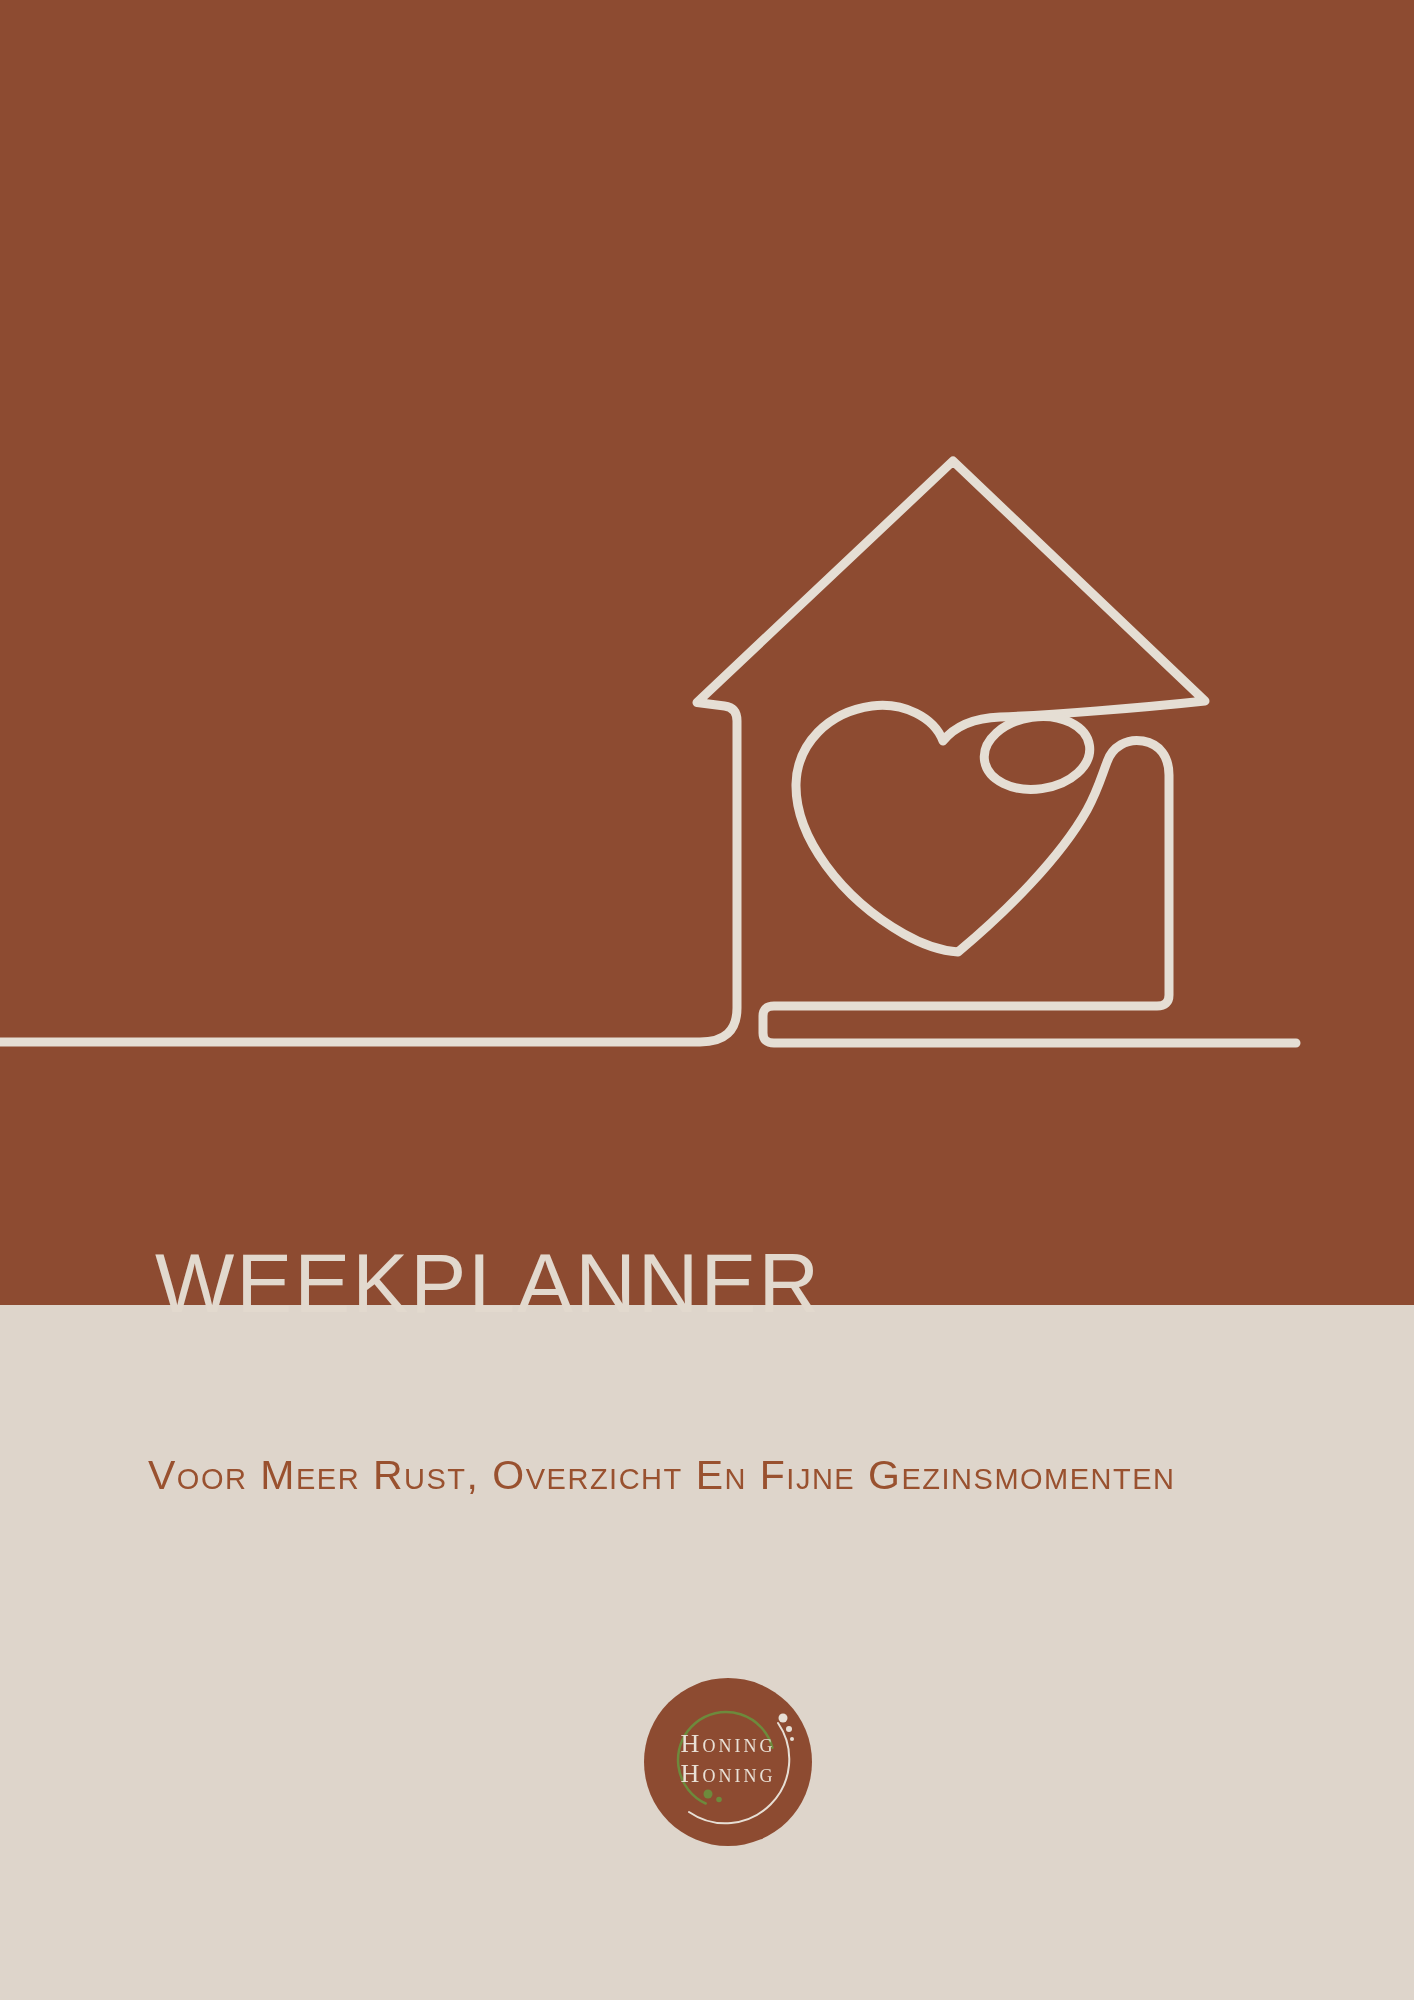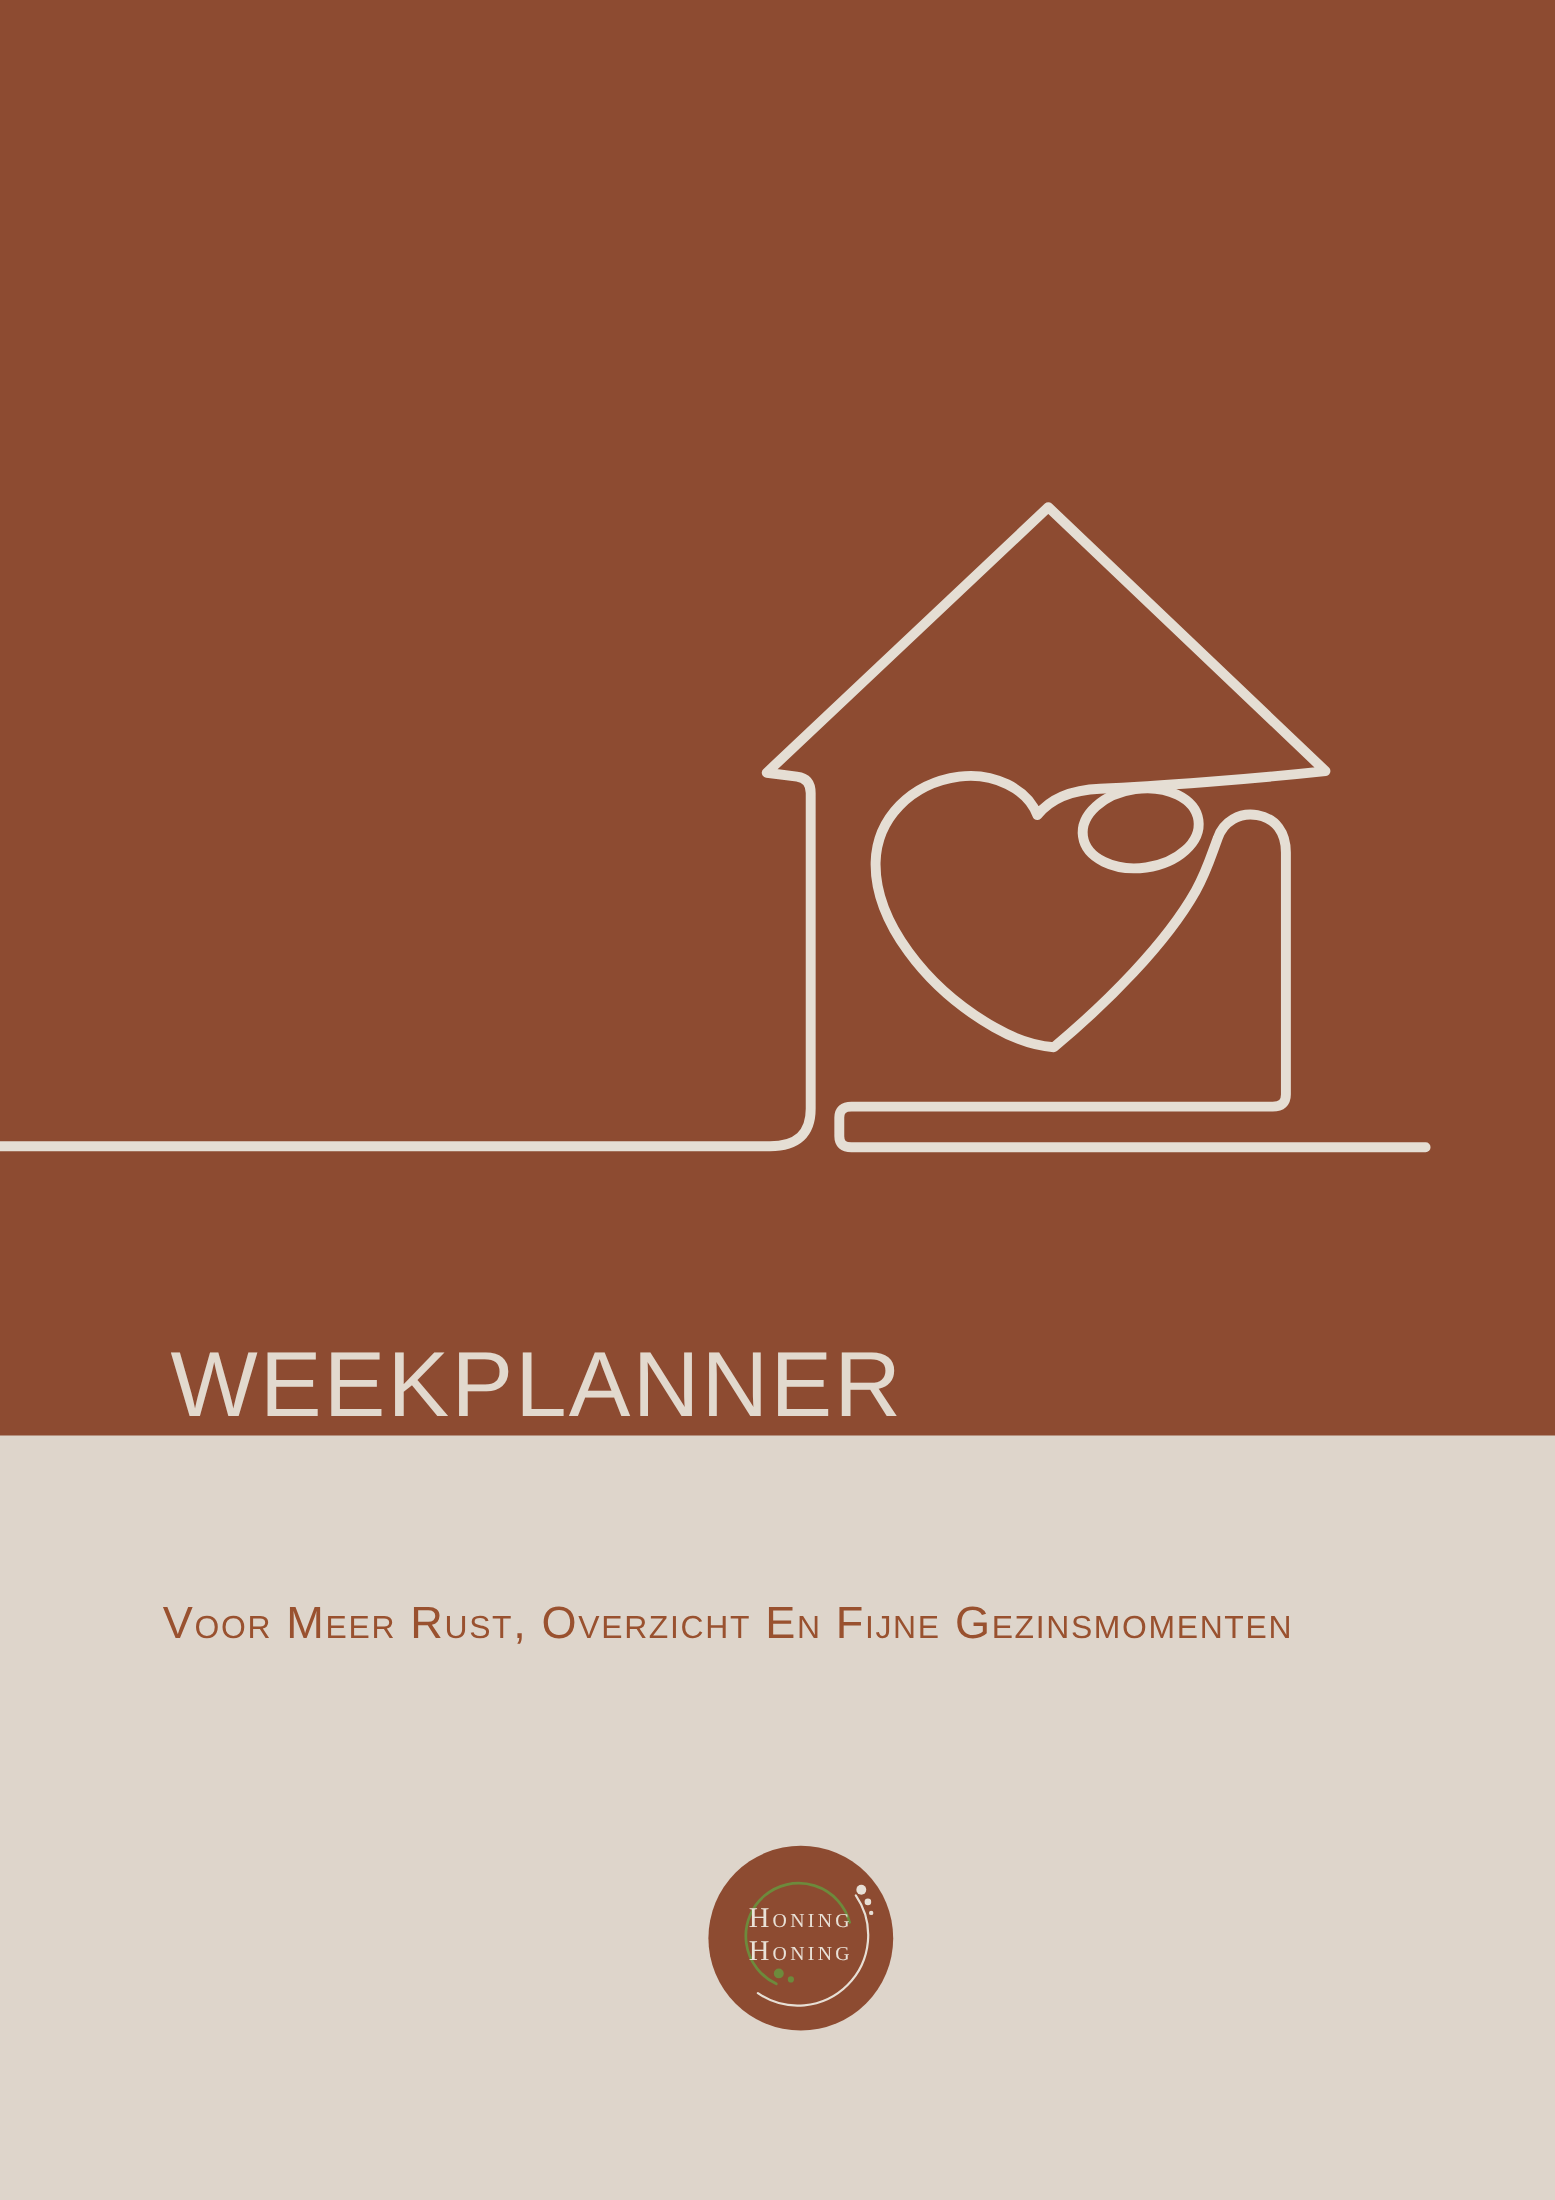--- a/index.html
+++ b/index.html
@@ -14,21 +14,21 @@
     position:absolute;left:0;top:1305px;
     width:1414px;height:695px;
     background:#ded5cb;
   }
   .house-art{
     position:absolute;left:0;top:0;
     width:1414px;height:2000px;
     pointer-events:none;
   }
   .title-1{
-    position:absolute;left:155px;top:1216px;
+    position:absolute;left:155px;top:1241px;
     margin:0;
     font-size:84px;line-height:84px;font-weight:300;
     letter-spacing:2px;
     color:#e2d9ce;
     white-space:nowrap;
   }
   .title-2{
     position:absolute;left:152px;top:1317px;
     margin:0;
     font-size:80px;line-height:80px;font-weight:300;

